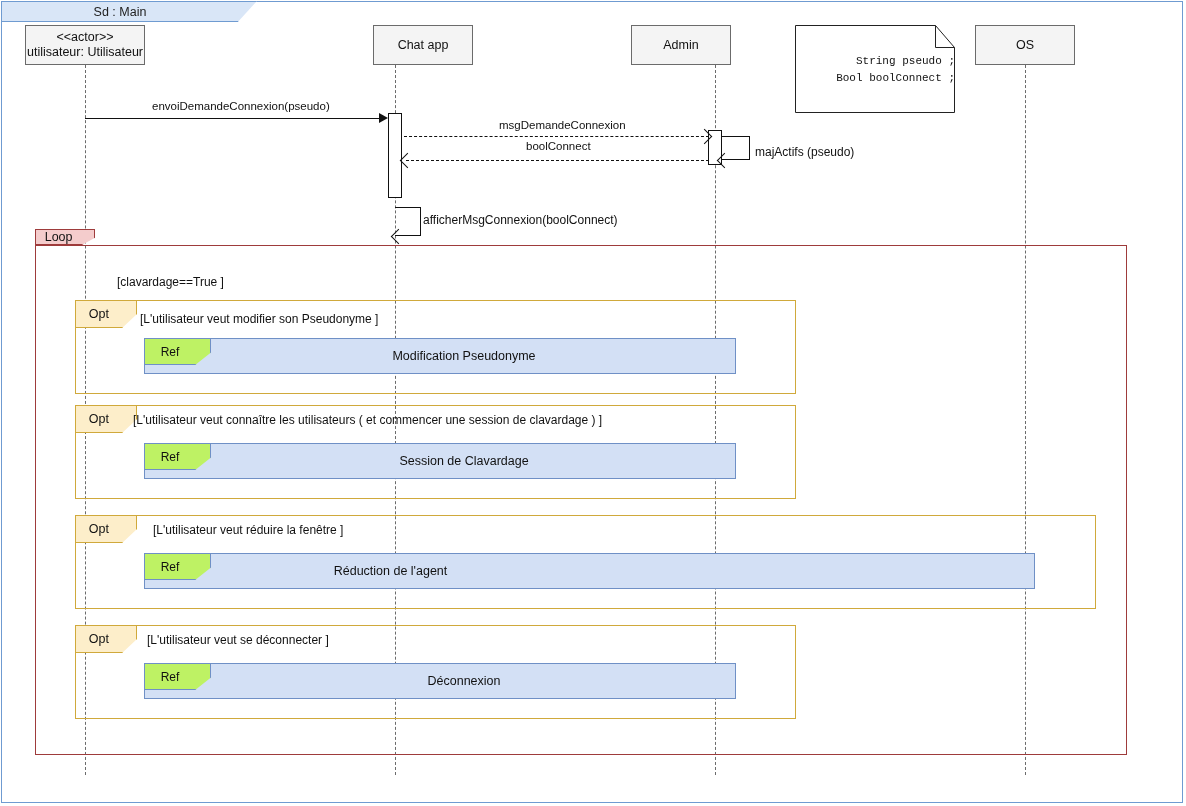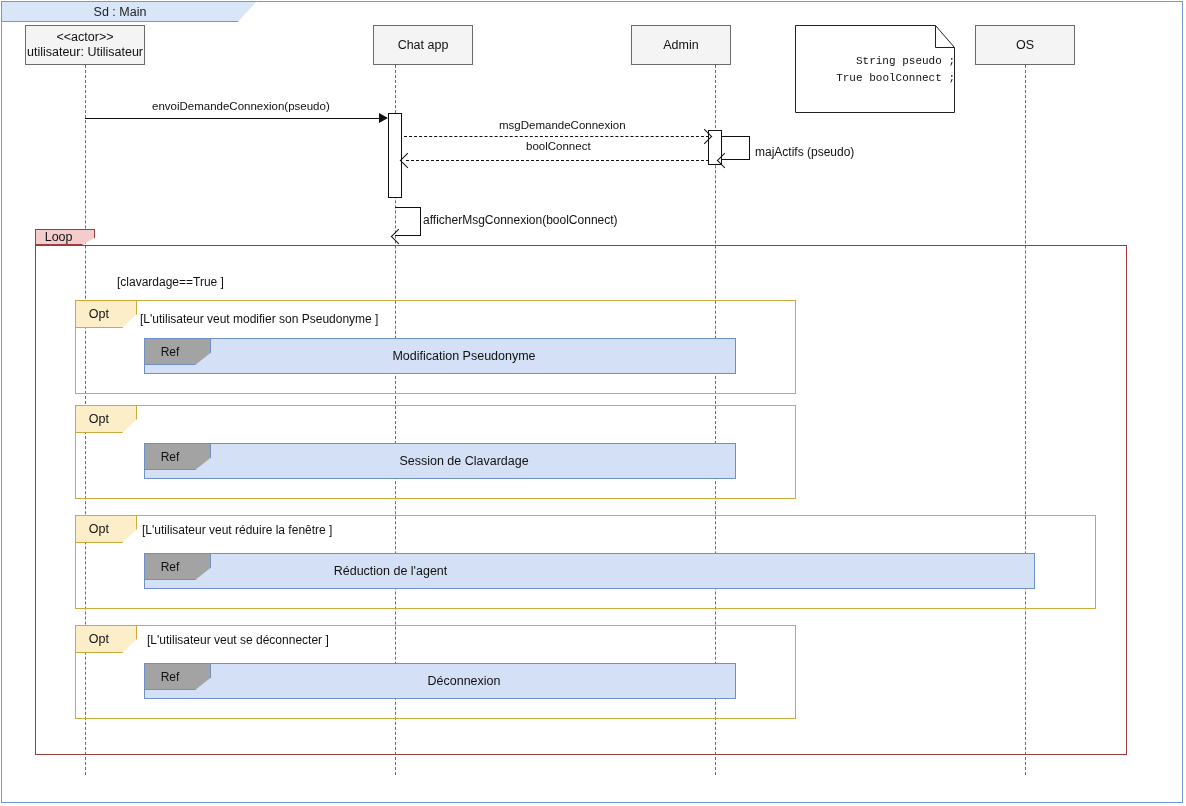--- a/index.html
+++ b/index.html
@@ -52,21 +52,21 @@
 
   
   .opt-frame{position:absolute;border:1.2px solid #d0a93b;box-sizing:border-box;background:transparent;}
   .opt-tag{position:absolute;background:#fdeeca;border:1.2px solid #d0a93b;box-sizing:border-box;
            clip-path:polygon(0 0,100% 0,100% 50%,76% 100%,0 100%);}
   .opt-tag-label{position:absolute;left:0;top:0;width:76%;height:100%;display:flex;
            align-items:center;justify-content:center;font-size:12.5px;color:#111;}
 
   
   .ref-box{position:absolute;background:#d3e0f5;border:1.2px solid #6f90c6;box-sizing:border-box;}
-  .ref-tag{position:absolute;left:0;top:0;width:66px;height:26px;background:#a3a3a3;
+  .ref-tag{position:absolute;left:0;top:0;width:66px;height:26px;background:#bef264;
            border-right:1.2px solid #6f90c6;border-bottom:1.2px solid #6f90c6;box-sizing:border-box;
            clip-path:polygon(0 0,100% 0,100% 52%,76% 100%,0 100%);}
   .ref-tag-label{position:absolute;left:0;top:0;width:50px;height:26px;line-height:26px;
            text-align:center;font-size:12px;color:#111;}
   .ref-title{position:absolute;left:0;right:0;top:0;height:100%;display:flex;align-items:center;
            justify-content:center;font-size:12.5px;color:#111;padding-left:48px;}
 </style>
 </head>
 <body>
 
@@ -97,21 +97,21 @@
     <span>OS</span>
   </div>
   <div class="lifeline" style="left:1025px;top:65px;height:710px;"></div>
 
   <div style="position:absolute;left:795px;top:25px;width:160px;height:88px;">
     <svg class="note-shape" viewBox="0 0 160 88" preserveAspectRatio="none">
       <path d="M0.5,0.5 L140.5,0.5 L159.5,22.5 L159.5,87.5 L0.5,87.5 Z" fill="#ffffff" stroke="#222" stroke-width="1"></path>
       <path d="M140.5,0.5 L140.5,22.5 L159.5,22.5" fill="none" stroke="#222" stroke-width="1"></path>
     </svg>
     <div class="note-text">String pseudo ;</div>
-    <div class="note-text" style="top:45px;">True boolConnect ;</div>
+    <div class="note-text" style="top:45px;">Bool boolConnect ;</div>
   </div>
 
   <div class="activation" style="left:388px;top:113px;width:14px;height:85px;"></div>
   <div class="activation" style="left:708px;top:130px;width:14px;height:35px;"></div>
 
   <div class="msg-line" style="left:85px;top:118px;width:294px;"></div>
   <div class="arrow-head arrow-right-solid" style="left:379px;top:113px;"></div>
   <div class="msg-label" style="left:152px;top:100px;">envoiDemandeConnexion(pseudo)</div>
 
   <div class="msg-line dashed" style="left:404px;top:136px;width:305px;"></div>
@@ -145,32 +145,33 @@
     <div class="ref-title">Modification Pseudonyme</div>
     <div class="ref-tag">
       <div class="ref-tag-label">Ref</div>
     </div>
   </div>
 
   <div class="opt-frame" style="left:75px;top:405px;width:721px;height:94px;"></div>
   <div class="opt-tag" style="left:75px;top:405px;width:62px;height:28px;">
     <div class="opt-tag-label">Opt</div>
   </div>
+  <div class="guard" style="left:133px;top:413px;">[L'utilisateur veut connaître les utilisateurs ( et commencer une session de clavardage ) ]</div>
   <div class="ref-box" style="left:144px;top:443px;width:592px;height:36px;">
     <div class="ref-title">Session de Clavardage</div>
     <div class="ref-tag">
       <div class="ref-tag-label">Ref</div>
     </div>
   </div>
 
   <div class="opt-frame" style="left:75px;top:515px;width:1021px;height:94px;"></div>
   <div class="opt-tag" style="left:75px;top:515px;width:62px;height:28px;">
     <div class="opt-tag-label">Opt</div>
   </div>
-  <div class="guard" style="left:142px;top:523px;text-align:center;">[L'utilisateur veut réduire la fenêtre ]</div>
+  <div class="guard" style="left:153px;top:523px;text-align:center;">[L'utilisateur veut réduire la fenêtre ]</div>
   <div class="ref-box" style="left:144px;top:553px;width:891px;height:36px;">
     <div class="ref-title" style="right:446px;">Réduction de l'agent</div>
     <div class="ref-tag">
       <div class="ref-tag-label">Ref</div>
     </div>
   </div>
 
   <div class="opt-frame" style="left:75px;top:625px;width:721px;height:94px;"></div>
   <div class="opt-tag" style="left:75px;top:625px;width:62px;height:28px;">
     <div class="opt-tag-label">Opt</div>

